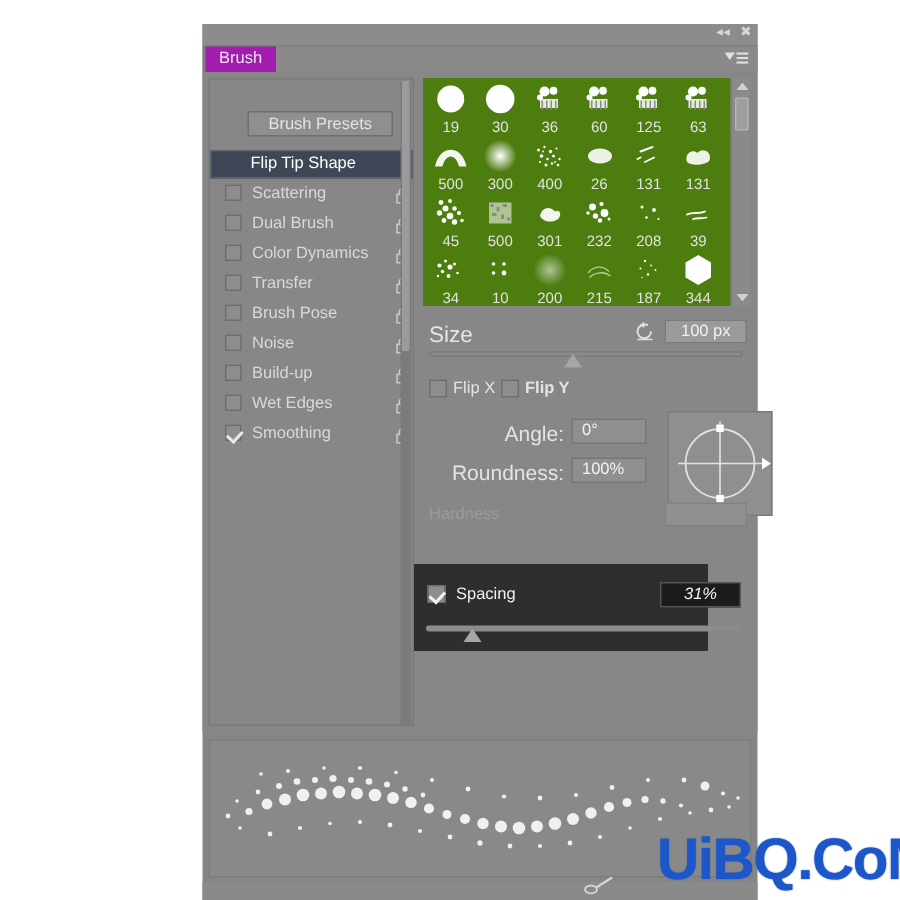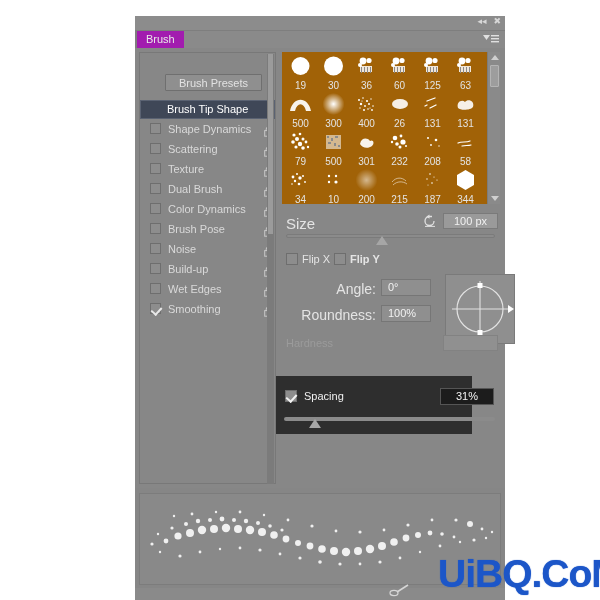--- a/index.html
+++ b/index.html
@@ -72,21 +72,21 @@
   .opt .lbl{position:absolute;left:28px;top:0;}
   .lock{position:absolute;left:124px;top:4px;width:9px;height:11px;}
   .leftscroll{
     position:absolute;right:1px;top:1px;width:7px;height:430px;background:#7b7b7b;
   }
   .leftscroll i{position:absolute;left:1px;top:0;width:5px;height:180px;background:#9b9b9b;}
 
   
   .rightcol{position:absolute;left:147px;top:4px;width:218px;height:432px;}
 
-  .gridwrap{position:absolute;left:0;top:0;width:218px;height:152px;background:#a16207;}
+  .gridwrap{position:absolute;left:0;top:0;width:218px;height:152px;background:#4d7c0f;}
   .grid{position:absolute;left:2px;top:2px;width:200px;height:148px;
     display:grid;grid-template-columns:repeat(6,33px);grid-auto-rows:38px;}
   .cell{position:relative;width:33px;height:38px;}
   .cell .tip{position:absolute;left:0;top:0;width:33px;height:25px;}
   .cell .num{position:absolute;left:0;bottom:1px;width:33px;text-align:center;
     font-size:10px;color:#e3e3e3;}
   .gridscroll{position:absolute;right:0px;top:0;width:13px;height:152px;background:#8a8a8a;
     border-left:1px solid #7c7c7c;box-sizing:border-box;}
   .gsar{position:absolute;left:3px;width:0;height:0;border-left:4px solid transparent;
     border-right:4px solid transparent;}
@@ -134,21 +134,21 @@
     position:absolute;left:141px;top:376px;width:196px;height:58px;
     background:#2e2e2e;
   }
   .sp-cb{position:absolute;left:9px;top:14px;width:12px;height:12px;
     background:#8d8d8d;border:1px solid #6e6e6e;box-sizing:border-box;}
   .sp-cb::after{content:"";position:absolute;left:2px;top:1px;width:5px;height:8px;
     border:solid #f2f2f2;border-width:0 2px 2px 0;transform:rotate(42deg);}
   .sp-lbl{position:absolute;left:28px;top:14px;color:#f0f0f0;font-size:11px;}
   .sp-field{position:absolute;left:164px;top:12px;width:54px;height:17px;
     background:#1c1c1c;border:1px solid #555;box-sizing:border-box;
-    color:#f4f4f4;font-size:11px;line-height:15px;text-align:center;}
+    color:#f4f4f4;font-size:11px;line-height:15px;text-align:center;font-style:italic;}
   .sp-track{position:absolute;left:8px;top:41px;width:211px;height:4px;
     background:#8b8b8b;border-radius:2px;}
   .sp-thumb{position:absolute;left:33px;top:43px;width:0;height:0;
     border-left:6px solid transparent;border-right:6px solid transparent;
     border-bottom:9px solid #a6a6a6;}
 
   
   .preview{
     position:absolute;left:4px;top:477px;width:362px;height:92px;
     background:#898989;border:1px solid #7c7c7c;box-sizing:border-box;
@@ -190,55 +190,35 @@
   </div>
 
   <div class="content">
 
     <div class="leftcol">
       <div class="presets-btn">Brush Presets</div>
 
       <div class="optlist">
 
         <div class="opt sel">
-          <span>Brush Tip Shape</span>
-        </div>
-
-        <div class="opt">
-          <span class="cb"></span>
-          <span class="lbl">Shape Dynamics</span>
-          <span class="lock">
-            <svg width="9" height="11" viewBox="0 0 9 11">
-                <path d="M2.2 4.6V3.1a2.2 2.2 0 0 1 4.4 0" fill="none" stroke="#c9c9c9" stroke-width="1"></path>
-                <rect x="0.7" y="4.6" width="7" height="5.6" fill="none" stroke="#c9c9c9" stroke-width="1"></rect>
-              </svg>
-          </span>
-        </div>
+          <span>Flip Tip Shape</span>
+        </div>
+
 
         <div class="opt">
           <span class="cb"></span>
           <span class="lbl">Scattering</span>
           <span class="lock">
             <svg width="9" height="11" viewBox="0 0 9 11">
                 <path d="M2.2 4.6V3.1a2.2 2.2 0 0 1 4.4 0" fill="none" stroke="#c9c9c9" stroke-width="1"></path>
                 <rect x="0.7" y="4.6" width="7" height="5.6" fill="none" stroke="#c9c9c9" stroke-width="1"></rect>
               </svg>
           </span>
         </div>
 
-        <div class="opt">
-          <span class="cb"></span>
-          <span class="lbl">Texture</span>
-          <span class="lock">
-            <svg width="9" height="11" viewBox="0 0 9 11">
-                <path d="M2.2 4.6V3.1a2.2 2.2 0 0 1 4.4 0" fill="none" stroke="#c9c9c9" stroke-width="1"></path>
-                <rect x="0.7" y="4.6" width="7" height="5.6" fill="none" stroke="#c9c9c9" stroke-width="1"></rect>
-              </svg>
-          </span>
-        </div>
 
         <div class="opt">
           <span class="cb"></span>
           <span class="lbl">Dual Brush</span>
           <span class="lock">
             <svg width="9" height="11" viewBox="0 0 9 11">
                 <path d="M2.2 4.6V3.1a2.2 2.2 0 0 1 4.4 0" fill="none" stroke="#c9c9c9" stroke-width="1"></path>
                 <rect x="0.7" y="4.6" width="7" height="5.6" fill="none" stroke="#c9c9c9" stroke-width="1"></rect>
               </svg>
           </span>
@@ -248,20 +228,30 @@
           <span class="cb"></span>
           <span class="lbl">Color Dynamics</span>
           <span class="lock">
             <svg width="9" height="11" viewBox="0 0 9 11">
                 <path d="M2.2 4.6V3.1a2.2 2.2 0 0 1 4.4 0" fill="none" stroke="#c9c9c9" stroke-width="1"></path>
                 <rect x="0.7" y="4.6" width="7" height="5.6" fill="none" stroke="#c9c9c9" stroke-width="1"></rect>
               </svg>
           </span>
         </div>
 
+        <div class="opt">
+          <span class="cb"></span>
+          <span class="lbl">Transfer</span>
+          <span class="lock">
+            <svg width="9" height="11" viewBox="0 0 9 11">
+                <path d="M2.2 4.6V3.1a2.2 2.2 0 0 1 4.4 0" fill="none" stroke="#c9c9c9" stroke-width="1"></path>
+                <rect x="0.7" y="4.6" width="7" height="5.6" fill="none" stroke="#c9c9c9" stroke-width="1"></rect>
+              </svg>
+          </span>
+        </div>
 
         <div class="opt">
           <span class="cb"></span>
           <span class="lbl">Brush Pose</span>
           <span class="lock">
             <svg width="9" height="11" viewBox="0 0 9 11">
                 <path d="M2.2 4.6V3.1a2.2 2.2 0 0 1 4.4 0" fill="none" stroke="#c9c9c9" stroke-width="1"></path>
                 <rect x="0.7" y="4.6" width="7" height="5.6" fill="none" stroke="#c9c9c9" stroke-width="1"></rect>
               </svg>
           </span>
@@ -502,21 +492,21 @@
                     <circle cx="19" cy="9" r="1.5"></circle>
                     <circle cx="9" cy="12" r="1.8"></circle>
                     <circle cx="16" cy="14" r="2.2"></circle>
                     <circle cx="22" cy="12" r="1.4"></circle>
                     <circle cx="12" cy="17" r="1.6"></circle>
                     <circle cx="19" cy="18" r="1.8"></circle>
                     <circle cx="24" cy="17" r="1.2"></circle>
                   </g>
                 </svg>
             </span>
-            <span class="num">79</span>
+            <span class="num">45</span>
           </div>
 
           <div class="cell">
             <span class="tip">
               <svg width="33" height="25" viewBox="0 0 33 25">
                   <rect x="9" y="5" width="15" height="14" fill="#fff" opacity=".55"></rect>
                   <g fill="#8a8a8a">
                     <rect x="10" y="6" width="2" height="2"></rect>
                     <rect x="14" y="8" width="2" height="3"></rect>
                     <rect x="18" y="6" width="3" height="2"></rect>
@@ -571,21 +561,21 @@
 
           <div class="cell">
             <span class="tip">
               <svg width="33" height="25" viewBox="0 0 33 25">
                   <g stroke="#fff" stroke-width="1.2" stroke-linecap="round" fill="none">
                     <path d="M9 13 C13 11, 17 13, 21 11"></path>
                     <path d="M13 16 C16 15, 19 16, 22 15"></path>
                   </g>
                 </svg>
             </span>
-            <span class="num">58</span>
+            <span class="num">39</span>
           </div>
 
           <div class="cell">
             <span class="tip">
               <svg width="33" height="25" viewBox="0 0 33 25">
                   <g fill="#fff">
                     <circle cx="9" cy="9" r="1.4"></circle>
                     <circle cx="13" cy="6" r="1"></circle>
                     <circle cx="16" cy="10" r="1.7"></circle>
                     <circle cx="11" cy="13" r="1.2"></circle>

